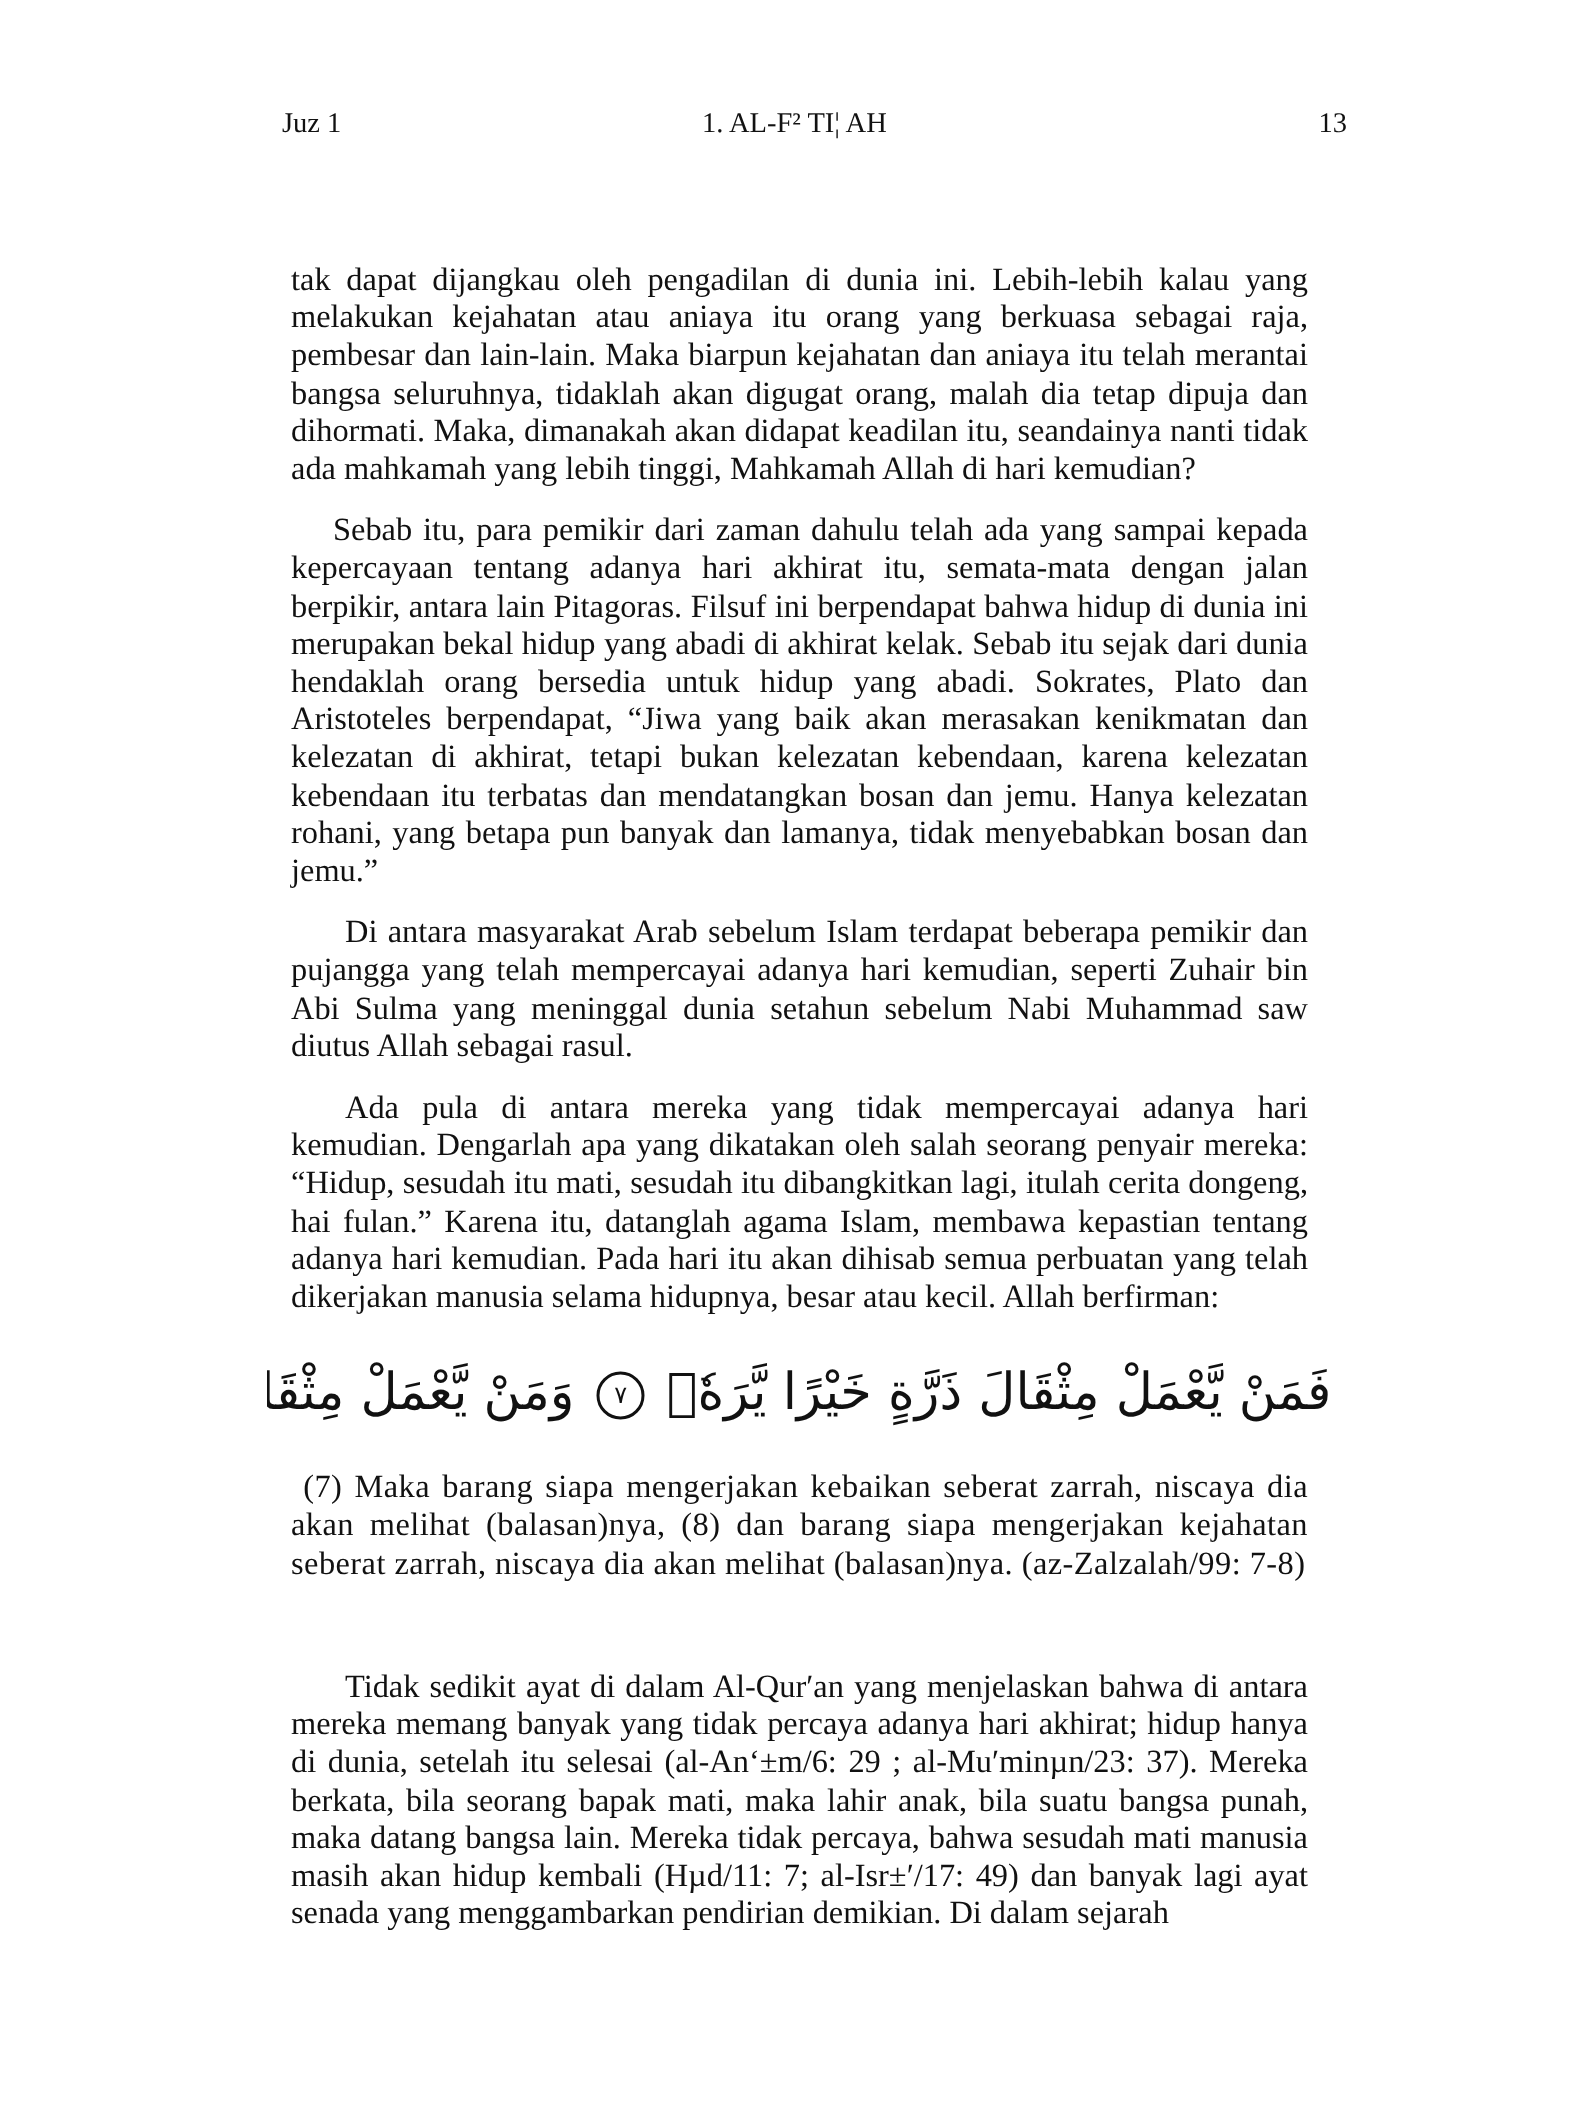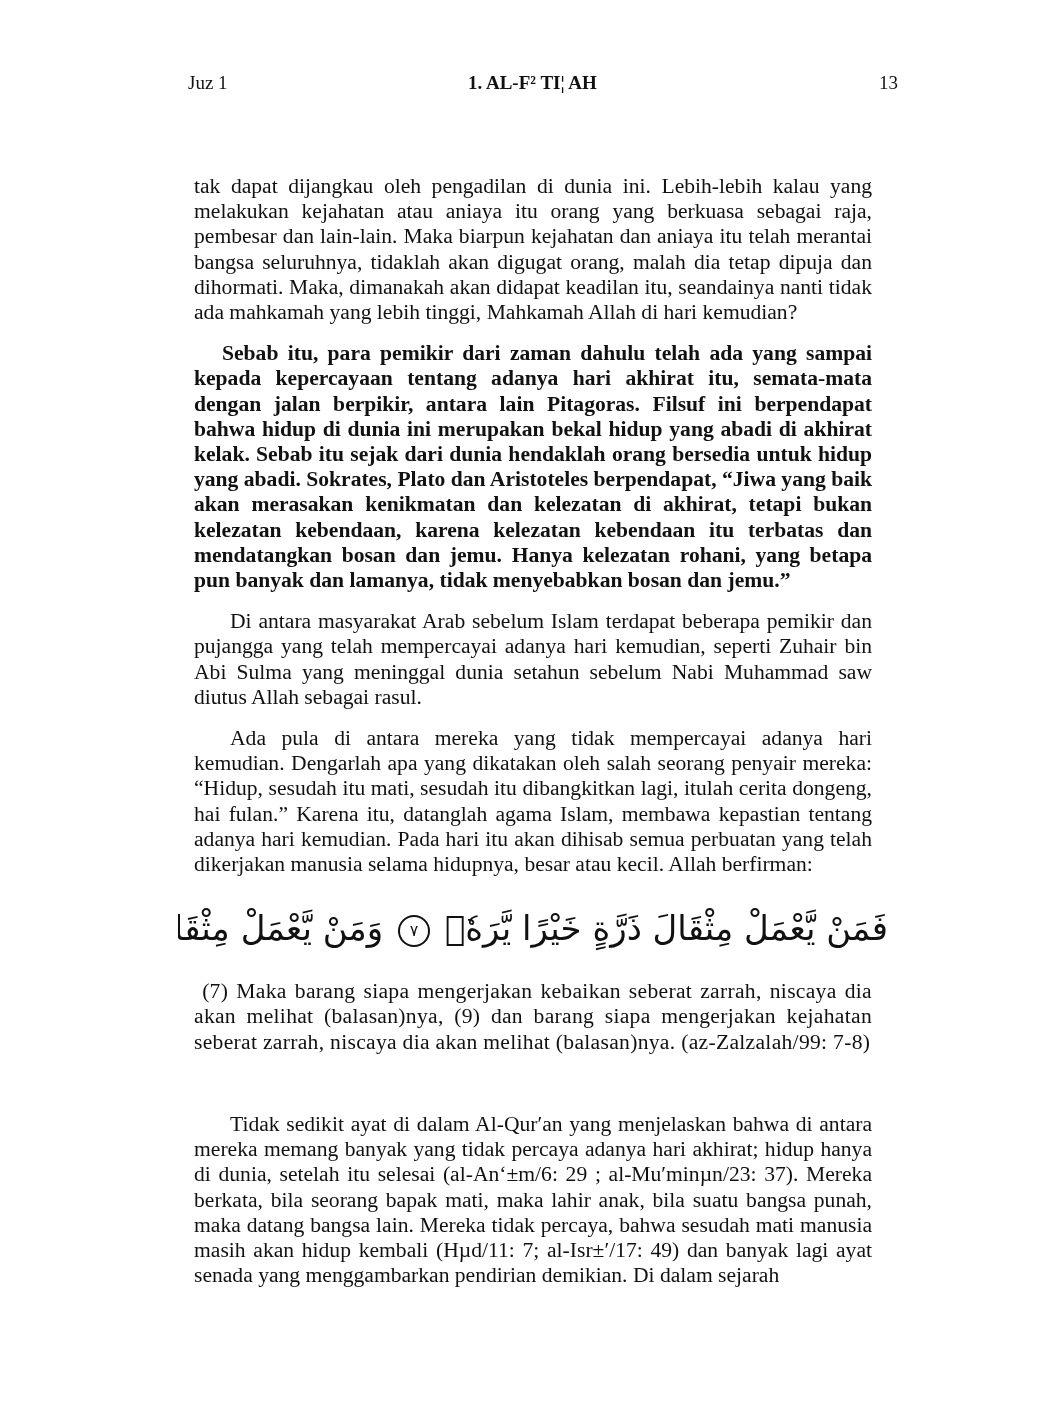--- a/index.html
+++ b/index.html
@@ -2,28 +2,28 @@
 <html><head>
 <meta charset="utf-8">
 <style>
   html, body { margin: 0; padding: 0; background: #ffffff; }
   body {
     width: 1063px; height: 1417px; position: relative; overflow: hidden;
     font-family: "Liberation Serif", serif; color: #111111;
   }
   .header { position: absolute; top: 72px; left: 188px; width: 710px; height: 26px; font-size: 19px; }
   .header .left { position: absolute; left: 0; top: 0; }
-  .header .center { position: absolute; left: 280px; top: 0; font-weight: bold; }
+  .header .center { position: absolute; left: 280px; top: 0; }
   .header .right { position: absolute; right: 0; top: 0; }
   .content {
     position: absolute; left: 178px; top: 158px; width: 710px;
     font-size: 21.6px; line-height: 25.2px;
   }
   .content p { margin: 16px; text-align: justify; }
-  .indent { text-indent: 28px; font-weight: bold; }
+  .indent { text-indent: 28px; }
   .indent2 { text-indent: 36px; }
   .heading { font-weight: bold; margin-top: 25px !important; }
   .gap { height: 25px; }
   .arabic {
     direction: rtl; text-align: center; font-size: 34px; line-height: 70px;
     font-family: "DejaVu Sans", sans-serif; margin: 2px 0 4px 0;
     white-space: nowrap; overflow: hidden;
   }
   .ayah-num {
     display: inline-block; width: 28px; height: 28px; border: 2px solid #111;
@@ -48,17 +48,17 @@
   <p class="indent2">Di antara masyarakat Arab sebelum Islam terdapat beberapa pemikir dan pujangga yang telah mempercayai adanya hari kemudian, seperti Zuhair bin Abi Sulma yang meninggal dunia setahun sebelum Nabi Muhammad saw diutus Allah sebagai rasul.</p>
   <p class="indent2"><span>Ada pula di antara mereka yang tidak mempercayai adanya hari kemudian. Dengarlah apa yang dikatakan oleh salah seorang penyair mereka: </span><span class="italic">“Hidup, sesudah itu mati, sesudah itu dibangkitkan lagi, itulah cerita dongeng, hai fulan.”</span><span> Karena itu, datanglah agama Islam, membawa kepastian tentang adanya hari kemudian. Pada hari itu akan dihisab semua perbuatan yang telah dikerjakan manusia selama hidupnya, besar atau kecil. Allah berfirman:</span></p>
 
   <div class="arabic">
     <span>فَمَنْ يَّعْمَلْ مِثْقَالَ ذَرَّةٍ خَيْرًا يَّرَهٗۚ</span>
     <span class="ayah-num">٧</span>
     <span>وَمَنْ يَّعْمَلْ مِثْقَالَ ذَرَّةٍ شَرًّا يَّرَهٗ</span>
     
   </div>
 
-  <p class="translation">&nbsp;<span class="italic">(7) Maka barang siapa mengerjakan kebaikan seberat zarrah, niscaya dia akan melihat (balasan)nya, (9) dan barang siapa mengerjakan kejahatan seberat zarrah, niscaya dia akan melihat (balasan)nya.</span><span> (az-Zalzalah/99: 7-8)</span></p>
+  <p class="translation">&nbsp;<span class="italic">(7) Maka barang siapa mengerjakan kebaikan seberat zarrah, niscaya dia akan melihat (balasan)nya, (8) dan barang siapa mengerjakan kejahatan seberat zarrah, niscaya dia akan melihat (balasan)nya.</span><span> (az-Zalzalah/99: 7-8)</span></p>
 
   <div class="gap"></div>
   <p class="indent2">Tidak sedikit ayat di dalam Al-Qur′an yang menjelaskan bahwa di antara mereka memang banyak yang tidak percaya adanya hari akhirat; hidup hanya di dunia, setelah itu selesai (al-An‘±m/6: 29 ; al-Mu′minµn/23: 37). Mereka berkata, bila seorang bapak mati, maka lahir anak, bila suatu bangsa punah, maka datang bangsa lain. Mereka tidak percaya, bahwa sesudah mati manusia masih akan hidup kembali (Hµd/11: 7; al-Isr±′/17: 49) dan banyak lagi ayat senada yang menggambarkan pendirian demikian. Di dalam sejarah</p>
 </div>
 
 </body></html>

